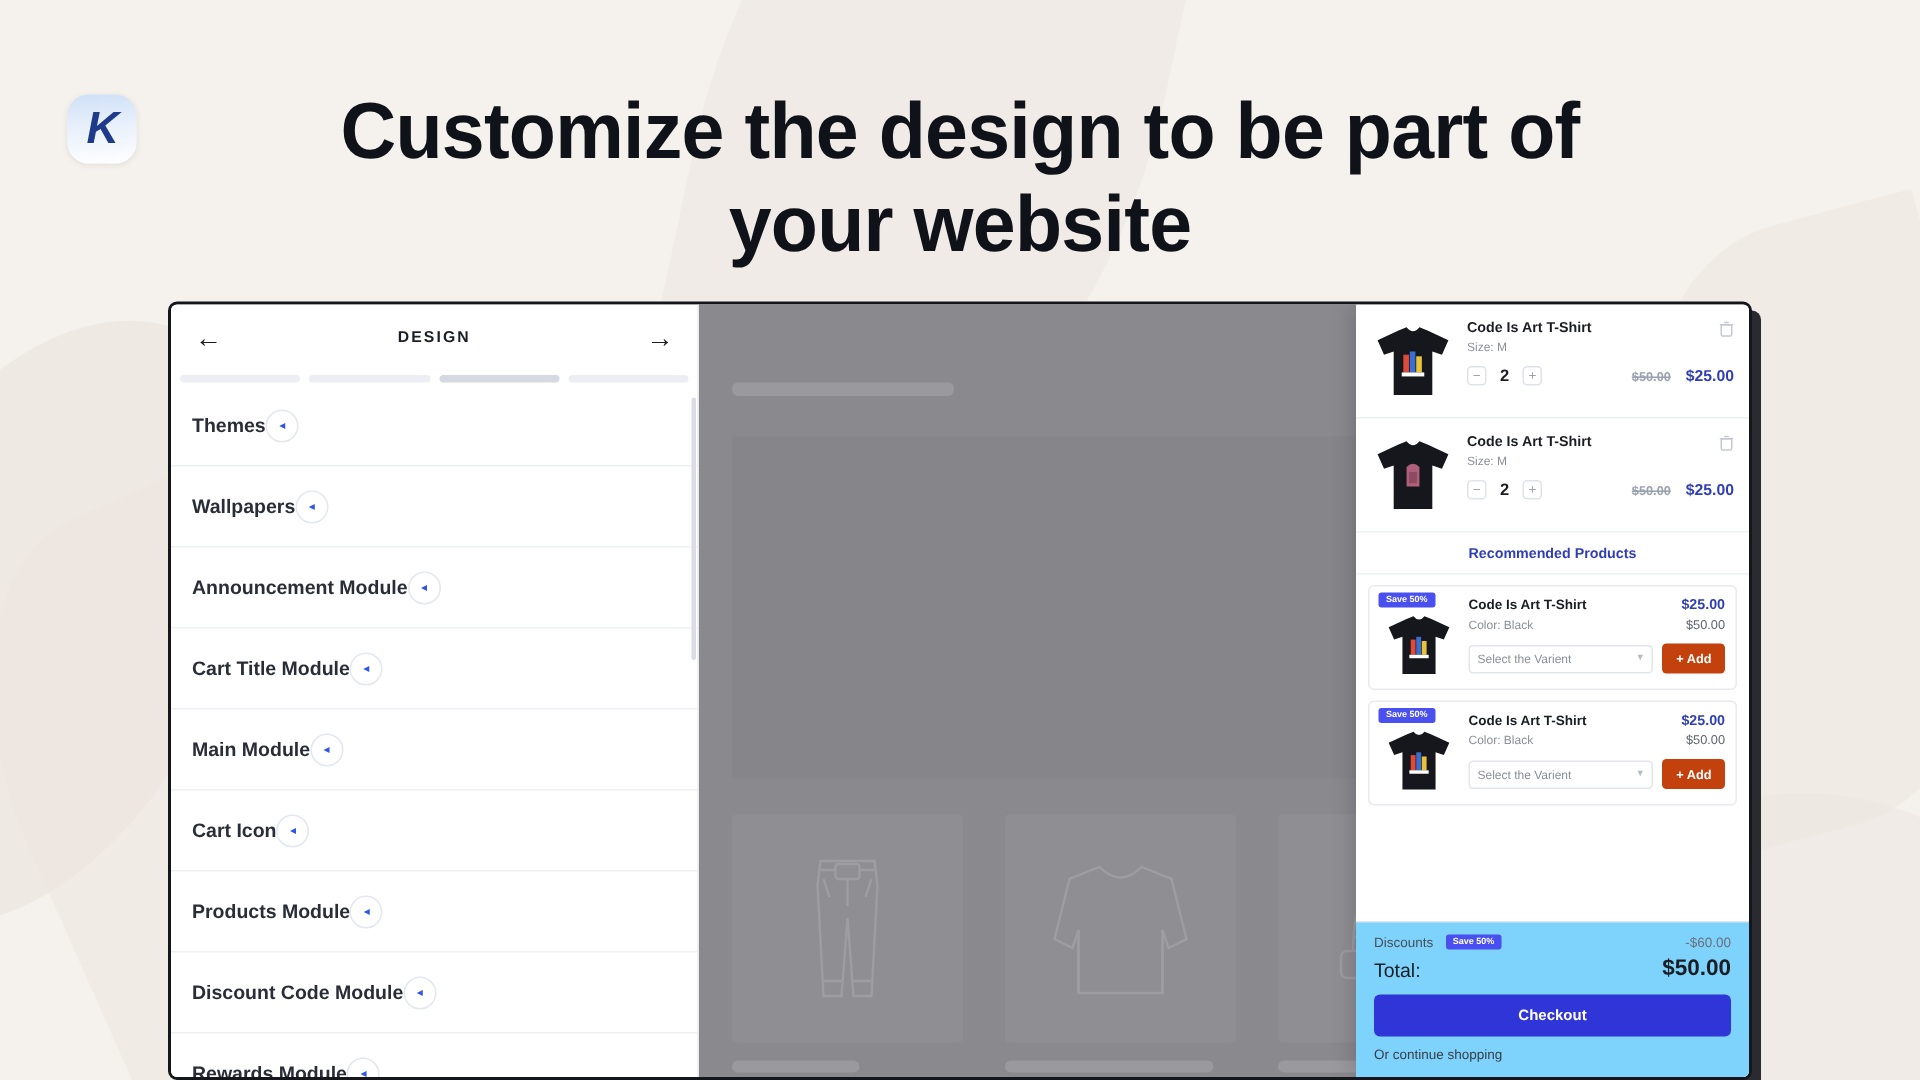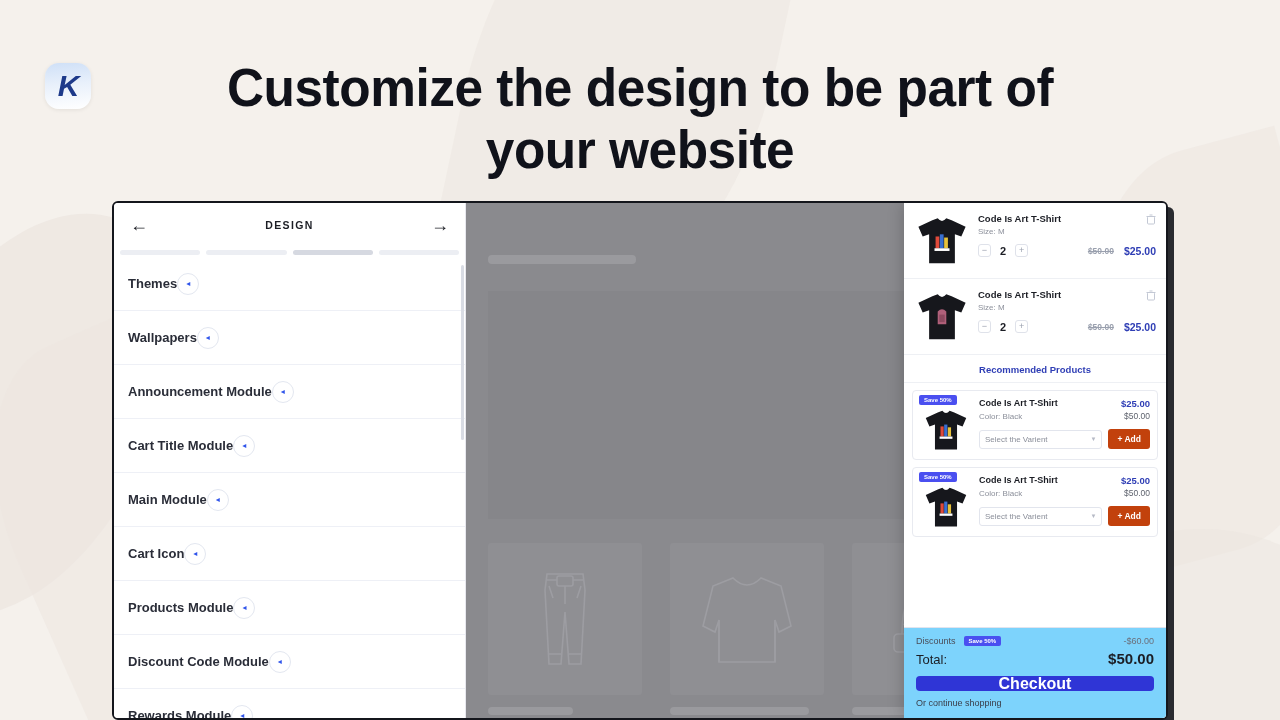--- a/index.html
+++ b/index.html
@@ -277,25 +277,25 @@
     font-size: 6px; font-weight: bold;
     padding: 2px 5px; border-radius: 2px; margin-left: 8px;
   }
   .cf-disc-amt { margin-left: auto; font-size: 9px; color: #6b6f7b; }
   .cf-total {
     display: flex; align-items: flex-end; margin-top: 4px;
   }
   .cf-total-lbl { font-size: 13px; color: #1b1d24; }
   .cf-total-amt { margin-left: auto; font-size: 15px; font-weight: bold; color: #1b1d24; }
   .cf-checkout {
-    margin-top: 9px; height: 15px;
+    margin-top: 9px; height: 28px;
     background: #2f35d6; color: #fff;
     border-radius: 4px;
     display: flex; align-items: center; justify-content: center;
-    font-size: 16px; font-weight: bold;
+    font-size: 10px; font-weight: bold;
     cursor: pointer;
   }
   .cf-continue {
     margin-top: 7px; text-align: left;
     font-size: 9px; color: #3a3d48;
     cursor: pointer;
   }
 </style>
 </head>
 <body>

